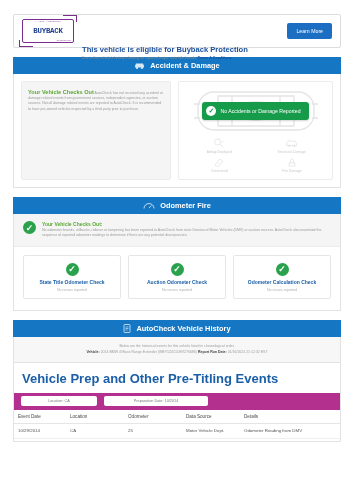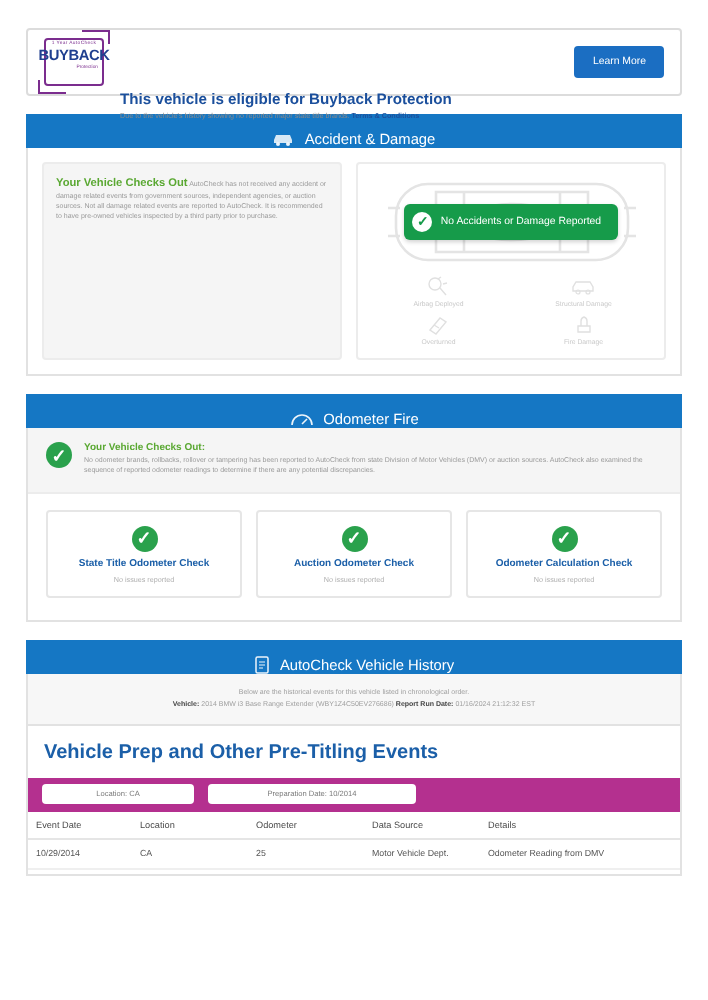--- a/index.html
+++ b/index.html
@@ -20,28 +20,29 @@
     border: 1px solid #dcdcdc;
     background: #fff;
     border-radius: 2px;
     display: flex;
     align-items: center;
     padding: 6px 8px;
     gap: 8px;
     height: 34px;
   }
   .bb-logo {
-    width: 30px; height: 24px;
+    width: 52px; height: 24px;
     border: 1.6px solid #7b2d8e;
     border-radius: 2px;
     position: relative;
     display: flex; flex-direction: column;
-    align-items: center; justify-content: flex-start;
+    align-items: center; justify-content: space-between;
     flex: 0 0 auto;
     background: #fff;
+    font-family: Liberation Mono, monospace;
   }
   .bb-logo:before, .bb-logo:after {
     content: "";
     position: absolute;
     width: 13px; height: 6px;
     border: 1.6px solid #7b2d8e;
   }
   .bb-logo:before { top: -5px; right: -4px; border-bottom: none; border-left: none; }
   .bb-logo:after  { bottom: -5px; left: -4px; border-top: none; border-right: none; }
   .bb-top { font-size: 2.4px; color: #7b2d8e; letter-spacing: .2px; line-height: 3px; }
@@ -54,24 +55,25 @@
   .bb-btn {
     background: #1b6ec2; color: #fff;
     font-size: 5.2px; border: none; border-radius: 2px;
     padding: 5px 9px; cursor: pointer; white-space: nowrap;
   }
 
   
   .sec-head {
     background: #1577c4; color: #fff;
     height: 17px;
-    display: flex; align-items: flex-end; justify-content: center;
+    display: flex; align-items: center; justify-content: center;
     gap: 5px;
     font-size: 7.4px;
     margin-top: 9px;
+    font-weight: bold;
   }
   .sec-head .ico { display: flex; align-items: center; opacity: .92; }
 
   .panel { border: 1px solid #e2e2e2; border-top: none; background: #fff; }
 
   
   .ad-body { display: flex; padding: 7px; gap: 7px; }
   .ad-note {
     flex: 0 0 150px;
     background: #f5f5f5; border: 1px solid #ececec;
@@ -132,21 +134,21 @@
   .odo-card .s { font-size: 3.6px; color: #b0b0b0; }
 
   
   .dh-body { background: #f7f7f7; padding: 7px 6px; text-align: center; }
   .dh-l1 { font-size: 3.5px; color: #a0a0a0; line-height: 5px; }
   .dh-l2 { font-size: 3.5px; color: #a0a0a0; line-height: 5px; margin-top: 1px; }
   .dh-l2 b { color: #444; }
 
   
   .pt-wrap { border: 1px solid #e2e2e2; border-top: none; background: #fff; padding-bottom: 2px; }
-  .pt-title { font-size: 10px; font-weight: bold; color: #1b5fa8; padding: 8px 8px 7px 8px; }
+  .pt-title { font-size: 13px; font-weight: bold; color: #1b5fa8; padding: 8px 8px 7px 8px; }
   .pt-bar {
     background: #b4308f; display: flex; gap: 7px;
     padding: 3.5px 7px; align-items: center;
   }
   .pt-pill {
     background: #fff; border-radius: 2px;
     font-size: 3.8px; color: #7a7a7a;
     padding: 3px 0; text-align: center;
   }
   .pt-pill.a { width: 76px; }

